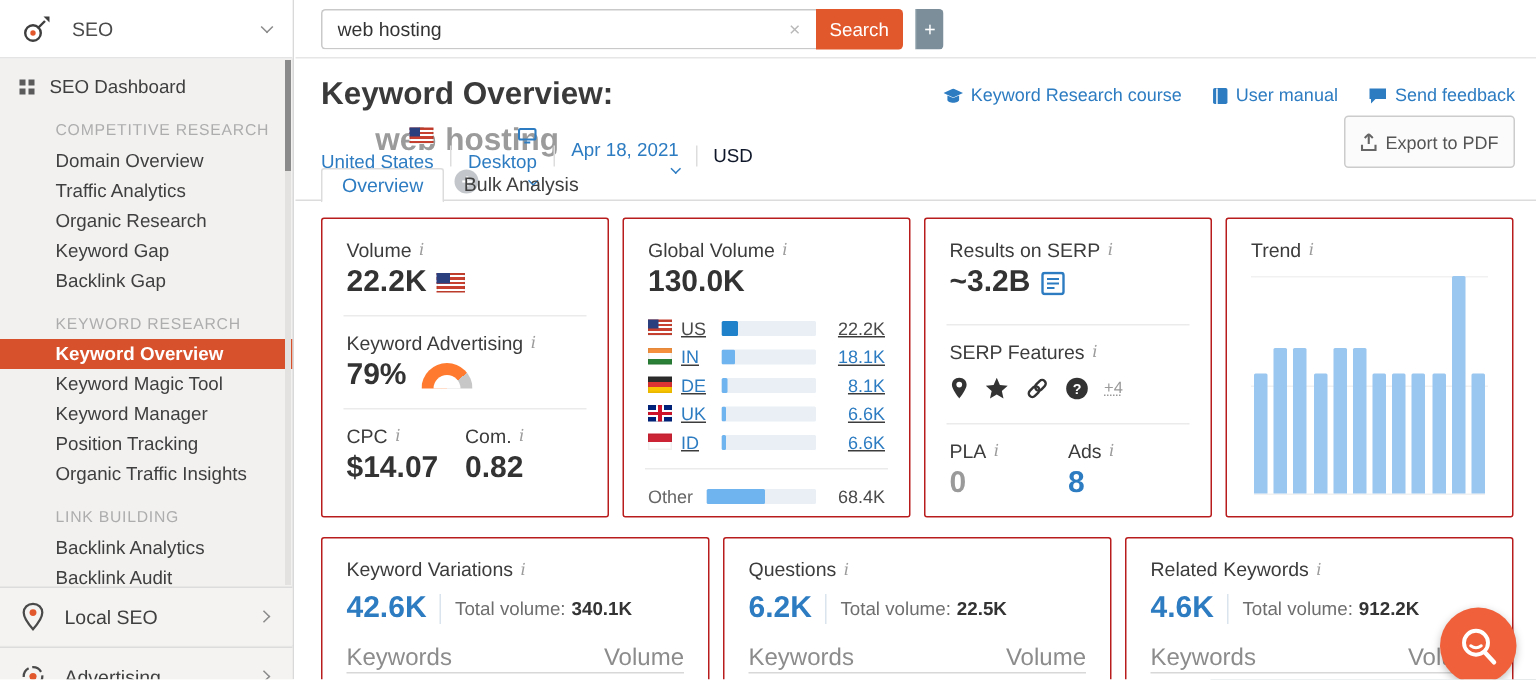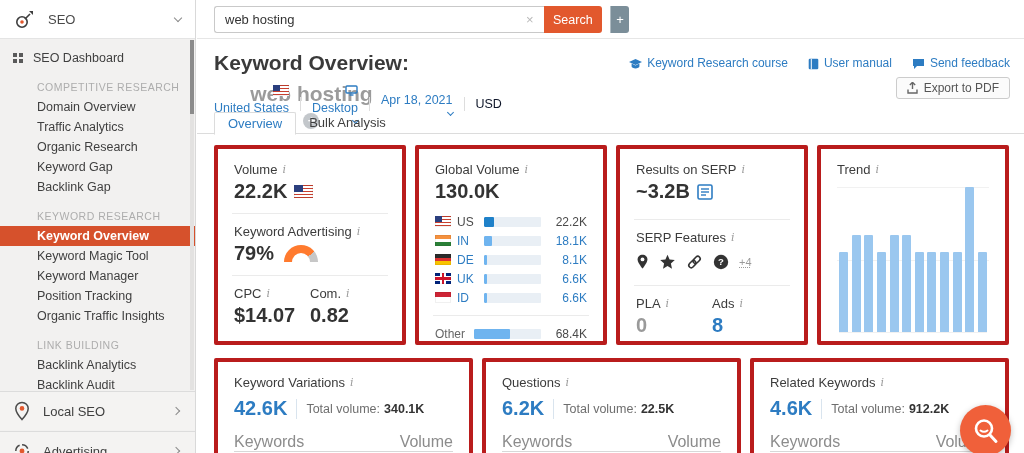--- a/index.html
+++ b/index.html
@@ -39,21 +39,21 @@
   .projects .main { background:#93a2ac; color:#fff; font-size:12.5px; padding:0 15px; display:flex; align-items:center; border-radius:3px 0 0 3px; }
   .projects .plus { background:#7b8e99; color:#fff; width:19px; display:flex; align-items:center; justify-content:center; border-radius:0 3px 3px 0; border-left:1px solid rgba(255,255,255,.4); font-size:13px; }
 
   
   .main { position:absolute; left:197px; top:40px; width:827px; height:413px; background:#fff; }
   .page-title { position:absolute; left:17px; top:11px; font-size:21px; font-weight:bold; color:#3a3a3a; display:flex; align-items:center; gap:7px;flex-direction:column; }
   .page-title .kw { color:#9b9b9b; font-weight:bold; }
   .plus-circle { width:16px; height:16px; border-radius:50%; background:#c3c7cb; color:#fff; font-size:13px; line-height:15px; text-align:center; font-weight:bold; cursor:pointer; }
   .help-links { position:absolute; right:14px; top:16px; display:flex; gap:20px; font-size:12px; color:#2d7cc2; }
   .help-links .hl { display:flex; align-items:flex-end; gap:5px; cursor:pointer; white-space:nowrap; }
-  .export-btn { position:absolute; right:14px; top:37px; height:22px; padding:0 10px; background:#fbfbfb; border:1px solid #ccc; border-radius:3px; font-size:12px; color:#555; font-family:inherit; display:flex; align-items:center; gap:6px; cursor:pointer; }
+  .export-btn { position:absolute; right:14px; top:37px; height:35px; padding:0 10px; background:#fbfbfb; border:1px solid #ccc; border-radius:3px; font-size:12px; color:#555; font-family:inherit; display:flex; align-items:center; gap:6px; cursor:pointer; }
   .filters { position:absolute; left:17px; top:45px; display:flex; align-items:center; font-size:12.5px; color:#2d7cc2; }
   .filters .f { display:flex; align-items:flex-end; gap:5px; cursor:pointer;flex-direction:column; }
   .filters .sep { width:1px; height:14px; background:#ddd; margin:0 11px; }
   .filters .chev { width:5px; height:5px; margin-top:-2px; }
   .filters .usd { color:#0f172a; cursor:default; }
   .flag { display:inline-block; width:16px; height:11px; position:relative; flex:none; box-shadow:0 0 0 1px rgba(0,0,0,.06) inset; }
   .flag-us { background:repeating-linear-gradient(180deg,#c8402f 0 1.5px,#fff 1.5px 3px); }
   .flag-us::after { content:''; position:absolute; left:0; top:0; width:45%; height:55%; background:#2b3f7e; }
   .flag-in { background:linear-gradient(180deg,#f5913e 0 33%,#fff 33% 66%,#2a8037 66%); }
   .flag-de { background:linear-gradient(180deg,#2b2b2b 0 33%,#d33 33% 66%,#f8c300 66%); }
@@ -65,34 +65,34 @@
       #00247d; }
   .flag-id { background:linear-gradient(180deg,#cd2435 0 50%,#fff 50%); }
 
   .tabs { position:absolute; left:17px; top:71px; display:flex; align-items:flex-end; height:23px; z-index:2; }
   .tab { height:23px; padding:0 13px; font-size:13px; display:flex; align-items:center; cursor:pointer; color:#3f3f3f; }
   .tab.active { background:#fff; border:1px solid #dcdcdc; border-bottom:1px solid #fff; border-radius:2px 2px 0 0; color:#2d7cc2; margin-bottom:-1px; }
   .tabline { position:absolute; left:0; right:0; top:93px; border-bottom:1px solid #dcdcdc; }
 
   
   .row1 { position:absolute; left:17px; top:105px; display:flex; gap:9px; }
-  .card { background:#fff; border:4px solid #b91c1c; border-radius:2px; padding:13px 16px; }
+  .card { background:#fff; border:1px solid #b91c1c; border-radius:2px; padding:13px 16px; }
   .card.small { width:192px; height:200px; }
   .c-label { font-size:13px; color:#3c3c3c; display:flex; align-items:center; gap:5px; }
   .info-i { font-family:"DejaVu Serif", serif; font-style:italic; font-size:11px; color:#9c9c9c; cursor:pointer; }
   .c-value { font-size:20px; font-weight:bold; color:#333; margin-top:3px; display:flex; align-items:center; gap:7px; }
   .c-hr { border:none; border-top:1px solid #ebebeb; margin:10px -2px; }
   .two-col { display:flex; }
   .two-col .col { width:50%; }
   .gauge { position:relative; width:34px; height:17px; overflow:hidden; margin-left:3px; }
   .gauge::before { content:''; position:absolute; left:0; top:0; width:34px; height:34px; border-radius:50%;
       background:conic-gradient(from 270deg,#ff7a2e 0deg 142deg,#c7c7c7 142deg 180deg,transparent 180deg 360deg); }
   .gauge::after { content:''; position:absolute; left:8px; top:8px; width:18px; height:18px; border-radius:50%; background:#fff; }
 
-  .gv-rows { margin-top:9px; }
+  .gv-rows { margin-top:9px;text-decoration:underline; }
   .gv-row { display:flex; align-items:center; gap:6px; height:19px; font-size:12px; }
   .gv-code { width:21px; color:#2d7cc2; cursor:pointer; }
   .gv-code.dark { color:#4a4a4a; cursor:default; }
   .gv-track { flex:1; height:10px; background:#e9eff5; border-radius:1px; overflow:hidden; }
   .gv-fill { height:10px; background:#6fb4ef; border-radius:1px; }
   .gv-fill.dark { background:#1f81c9; }
   .gv-val { width:40px; text-align:right; color:#2d7cc2; cursor:pointer; }
   .gv-val.dark { color:#4a4a4a; cursor:default; }
   .gv-other { display:flex; align-items:center; gap:6px; height:19px; font-size:12px; color:#666; }
   .gv-other .lbl { width:33px; }

